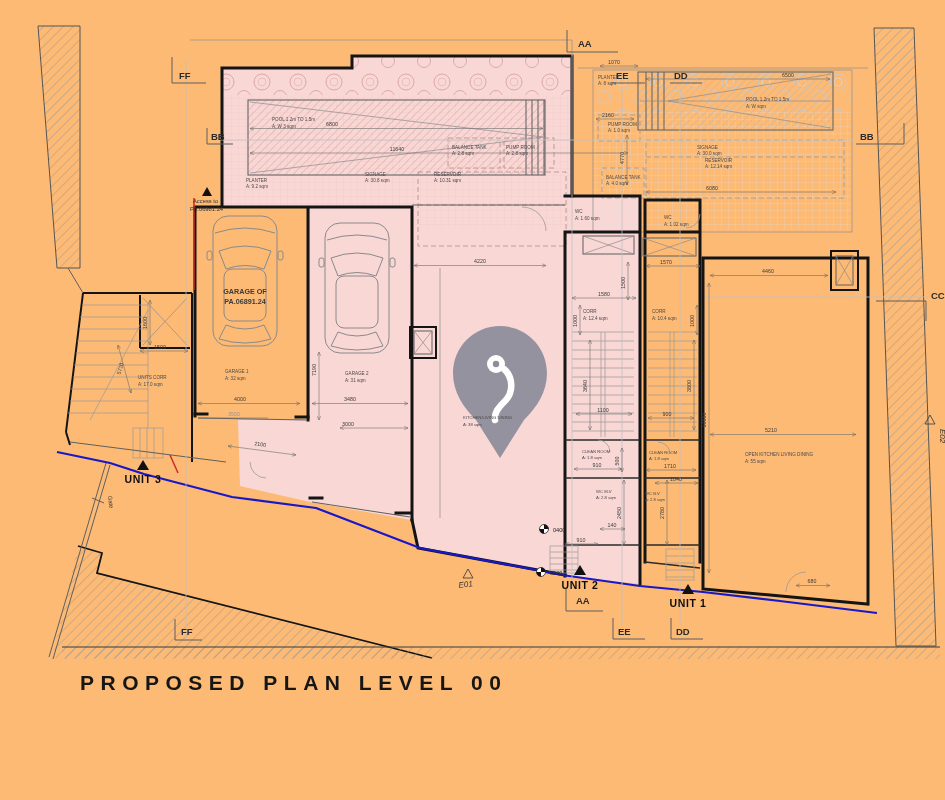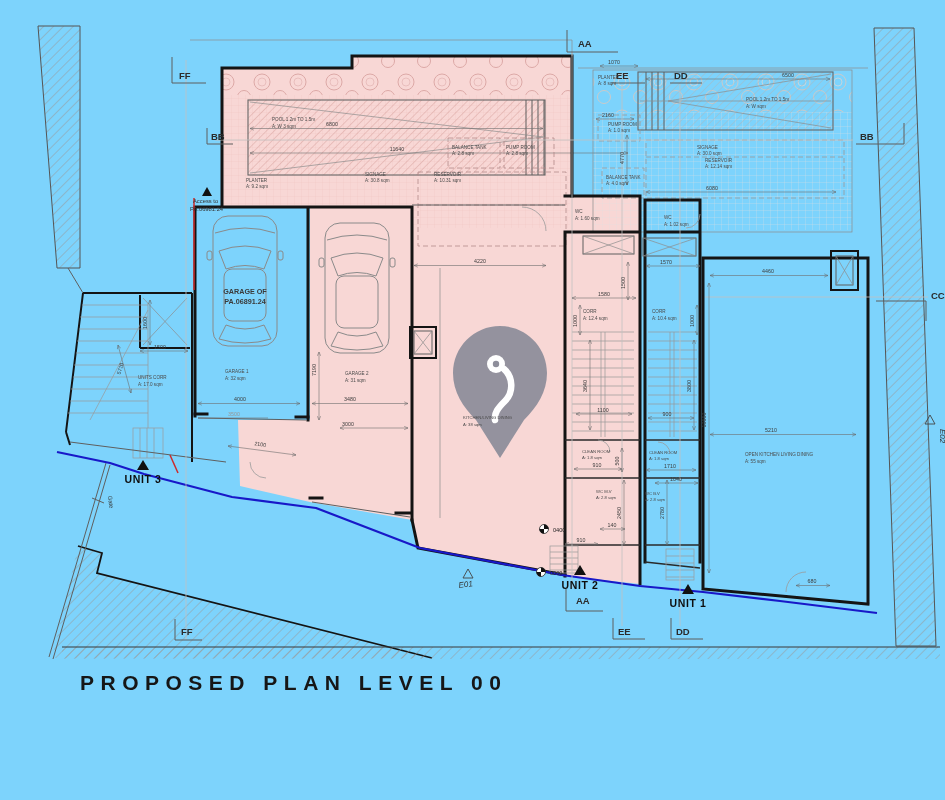--- a/index.html
+++ b/index.html
@@ -1,16 +1,16 @@
 <!DOCTYPE html>
 <html><head>
 <meta charset="utf-8">
 <style>
   html,body{margin:0;padding:0;background:#ffffff;}
-  #stage{position:relative;width:945px;height:800px;background:#7dd3fc;overflow:hidden;}
+  #stage{position:relative;width:945px;height:800px;background:#fdba74;overflow:hidden;}
   svg{position:absolute;left:0;top:0;}
   text{font-family:"Liberation Sans","DejaVu Sans",sans-serif;fill:#4a4a4a;}
   .l{font-size:4.6px}
   .l2{font-size:4.2px}
   .d{font-size:5.3px;fill:#3c3c3c;text-anchor:middle}
   .dg{fill:#979797}
   .m{font-size:9.5px;fill:#2b2b2b;font-weight:bold}
   .u{font-size:10.5px;fill:#0d0d0d;font-weight:bold;letter-spacing:.6px;text-anchor:middle}
   .e{font-size:8px;fill:#333;font-style:italic}
   .lv{font-size:5.6px;fill:#222}

